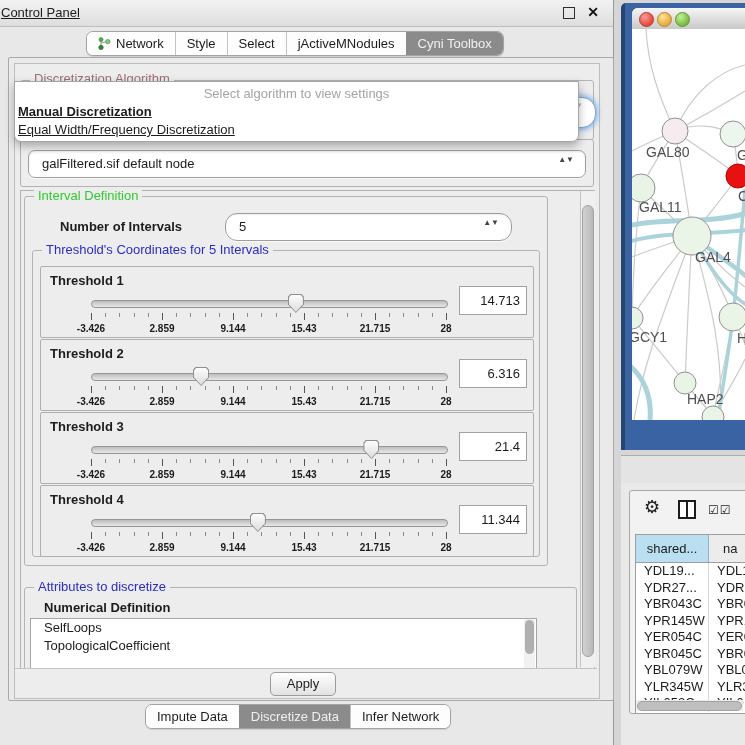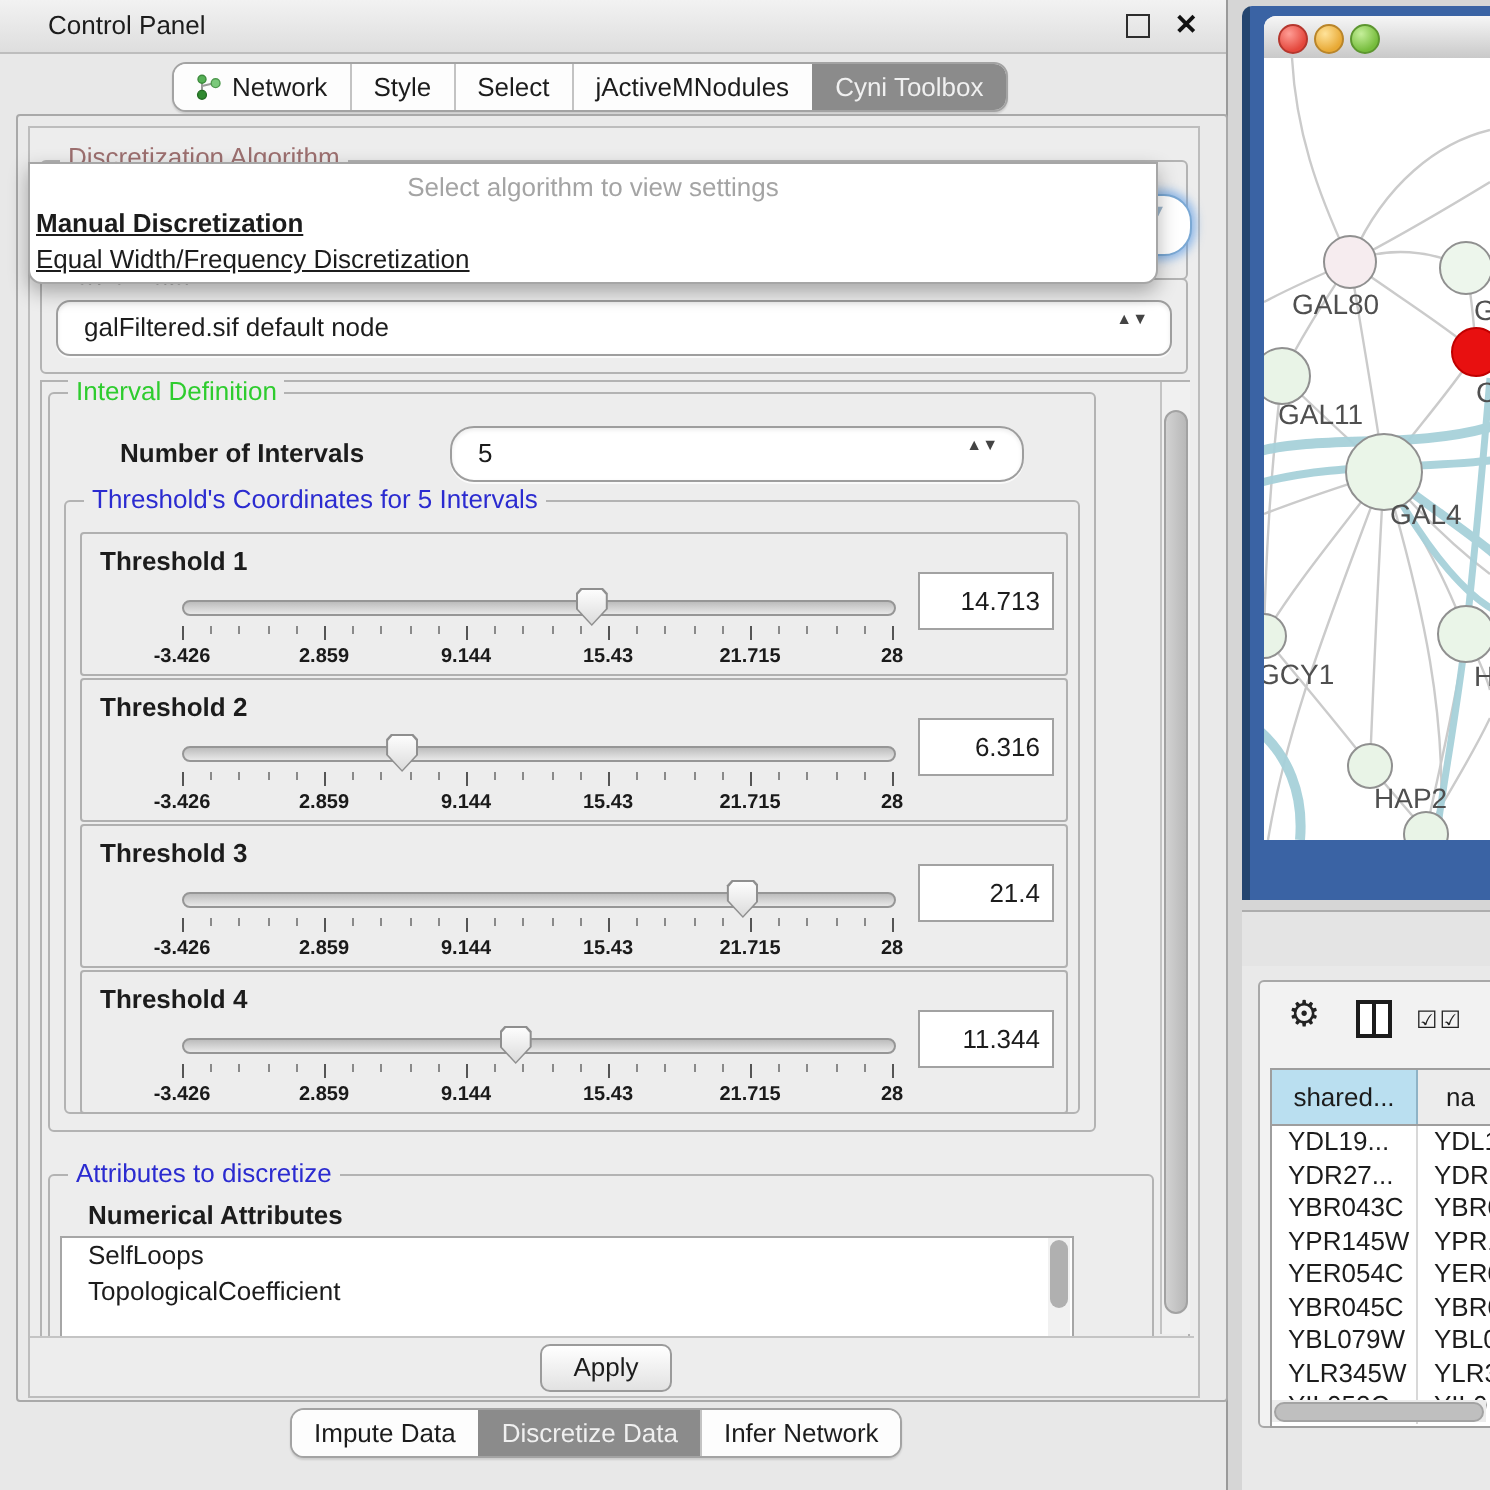--- a/index.html
+++ b/index.html
@@ -4,21 +4,21 @@
 <style>
   html,body{margin:0;padding:0;background:#d6d6d6;}
   #root{position:relative;width:745px;height:745px;overflow:hidden;
         font-family:"Liberation Sans",sans-serif;font-size:13px;color:#1c1c1c;
         background:#d6d6d6;}
   .abs{position:absolute;}
 
   
   #control-panel{left:0;top:0;width:613px;height:745px;background:#e8e8e8;border-right:1px solid #9a9a9a;}
   #cp-titlebar{left:0;top:0;width:613px;height:26px;background:linear-gradient(#f2f2f2,#dedede);border-bottom:1px solid #bdbdbd;}
-  #cp-title{left:24px;top:5px;}
+  #cp-title{left:1px;top:5px;text-decoration:underline;}
   #float-icon{right:38px;top:7px;width:10px;height:10px;border:1.6px solid #2d2d2d;background:transparent;}
   #close-icon{right:14px;top:4px;font-weight:bold;font-size:14px;color:#111;}
 
   
   .tabbar{display:inline-flex;border:1px solid #a3a3a3;border-radius:7px;overflow:hidden;background:#fdfdfd;height:23px;box-shadow:0 1px 1px rgba(0,0,0,.12);}
   .tab{display:flex;align-items:center;gap:5px;padding:0 11px;height:23px;background:#fdfdfd;color:#1c1c1c;white-space:nowrap;}
   .tab + .tab{border-left:1px solid #c3c3c3;}
   .tab.selected{background:#8b8b8b;color:#f0f0f0;border-left-color:#8b8b8b;}
   #top-tabs{left:86px;top:31px;}
   #bottom-tabs{top:704px;left:145px;}
@@ -379,21 +379,21 @@
             <span class="tick-label" style="left: 60%;">15.43</span>
             <span class="tick-label" style="left: 80%;">21.715</span>
             <span class="tick-label" style="left: 100%;">28</span>
           </div>
       </div>
       <div class="value-box">11.344</div>
     </div>
 
     <div class="abs groupbox" id="attr-group"></div>
     <span class="group-label" id="attr-label">Attributes to discretize</span>
-    <span class="abs" id="attr-sub">Numerical Attributes</span>
+    <span class="abs" id="attr-sub">Numerical Definition</span>
     <div class="abs" id="attr-list">
         <div class="list-item">SelfLoops</div>
         <div class="list-item">TopologicalCoefficient</div>
       </div>
     <div class="abs" id="attr-list-scroll">
       <div class="thumb-v"></div>
     </div>
 
     <div class="abs" id="apply-bar"></div>
     <div class="abs" id="apply-btn">Apply</div>

